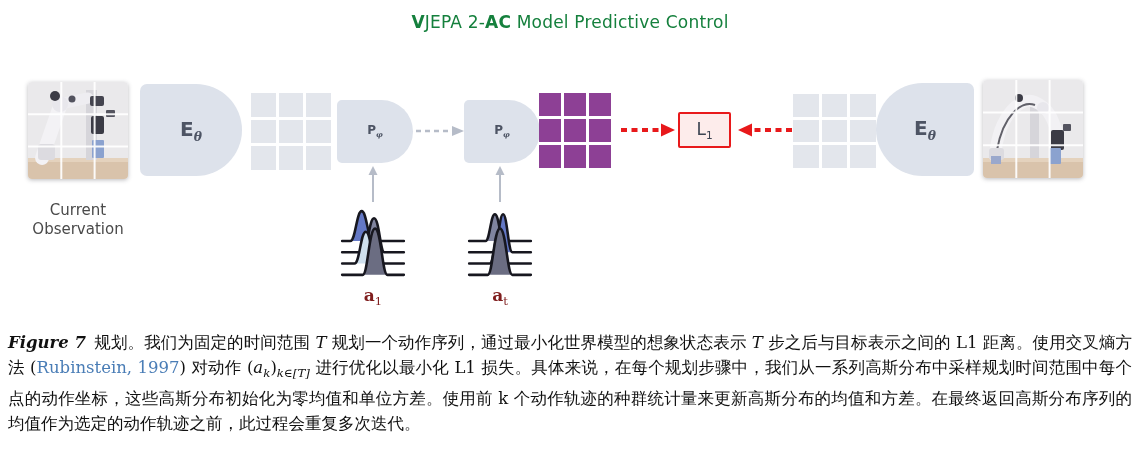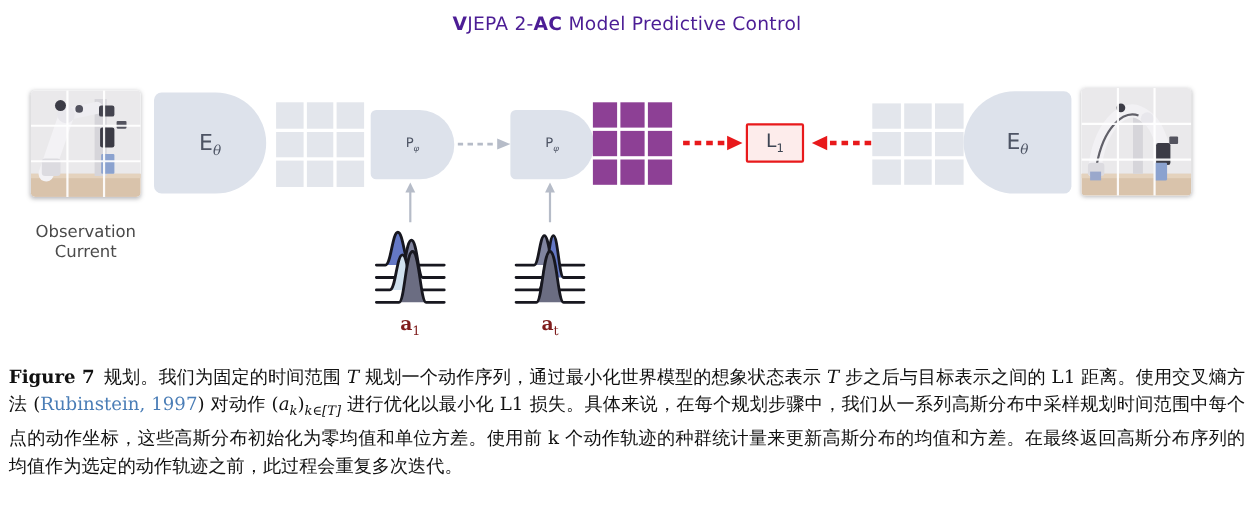--- a/index.html
+++ b/index.html
@@ -14,29 +14,29 @@
     --label-gray:#4d5464;
     --caption-black:#111111;
   }
   *{margin:0;padding:0;box-sizing:border-box;}
   body{background:#ffffff;width:1140px;height:467px;position:relative;overflow:hidden;
        font-family:"DejaVu Sans",sans-serif;}
   .page{position:absolute;inset:0;}
   .abs{position:absolute;}
 
   .title{position:absolute;top:12px;left:0;width:1140px;text-align:center;
-         font-size:17px;color:#4c1d95;font-weight:500;letter-spacing:.2px;}
+         font-size:17px;color:#15803d;font-weight:500;letter-spacing:.2px;}
   .title .t-b{font-weight:800;}
 
   
   .blk{background:var(--shape-fill);display:flex;align-items:center;justify-content:center;}
   .enc-left{border-radius:7px 46px 46px 7px;}
   .enc-right{border-radius:48px 7px 7px 48px;}
   .pred{border-radius:5px 32px 32px 5px;}
-  .blk-label{color:var(--label-gray);font-size:20px;font-weight:400;}
+  .blk-label{color:var(--label-gray);font-size:20px;font-weight:700;}
   .pred .blk-label{font-size:12px;}
   .blk-label sub{font-family:"DejaVu Serif",serif;font-style:italic;font-size:.62em;}
 
   
   .grid3{display:grid;grid-template-columns:repeat(3,1fr);grid-template-rows:repeat(3,1fr);gap:3px;}
   .grid3 .cell{background:var(--tile-fill);}
   .grid3.purple .cell{background:var(--purple);}
 
   
   .loss{background:var(--loss-fill);border:2.5px solid var(--red);border-radius:2px;
@@ -51,21 +51,21 @@
   .io-label{text-align:center;font-size:15px;line-height:19px;color:#4a4a4a;font-weight:400;}
 
   .act-label{text-align:center;font-family:"DejaVu Serif",serif;font-weight:700;
              font-size:17px;color:#7f1d1d;}
   .act-label sub{font-weight:400;font-size:.68em;}
 
   
   .caption{position:absolute;left:8px;top:330px;width:1124px;
            font-family:"DejaVu Serif",serif;font-size:16.5px;line-height:25px;
            color:var(--caption-black);text-align:justify;}
-  .seg-fb{font-weight:700;}
+  .seg-fb{font-weight:700;font-style:italic;}
   .seg-b{font-weight:400;}
   .seg-i{font-style:italic;}
   .seg-link{color:var(--link-blue);}
   .seg-sub{vertical-align:sub;font-size:.72em;font-style:italic;}
 </style>
 </head>
 <body>
 
 <div class="page">
 
@@ -88,22 +88,22 @@
         <circle cx="44" cy="17" r="3.5" fill="#52525e"></circle>
         <rect x="62" y="14" width="14" height="10" rx="2" fill="#44444f"></rect>
         <rect x="63" y="34" width="13" height="18" rx="2" fill="#3b3b45"></rect>
         <rect x="78" y="28" width="9" height="7" rx="1" fill="#54545f"></rect>
         <rect x="64" y="58" width="12" height="18" rx="1" fill="#8ba2cf"></rect>
         <rect x="10" y="62" width="17" height="16" rx="3" fill="#dcdbe0"></rect>
         <path d="M33.3,0 V97 M66.6,0 V97 M0,32.3 H100 M0,64.6 H100" stroke="#ffffff" stroke-width="2" opacity="0.92"></path>
       </svg>
     </div>
     <div class="abs io-label" style="left:8px;top:201px;width:140px;">
+      <div>Current</div>
       <div>Observation</div>
-      <div>Current</div>
     </div>
 
     <div class="abs blk enc-left" style="left:140px;top:84px;width:102px;height:92px;">
       <span class="blk-label"><span>E</span><sub>θ</sub></span>
     </div>
 
     <div class="abs grid3" style="left:251px;top:93px;width:80px;height:77px;">
         <div class="cell"></div>
         <div class="cell"></div>
         <div class="cell"></div>

